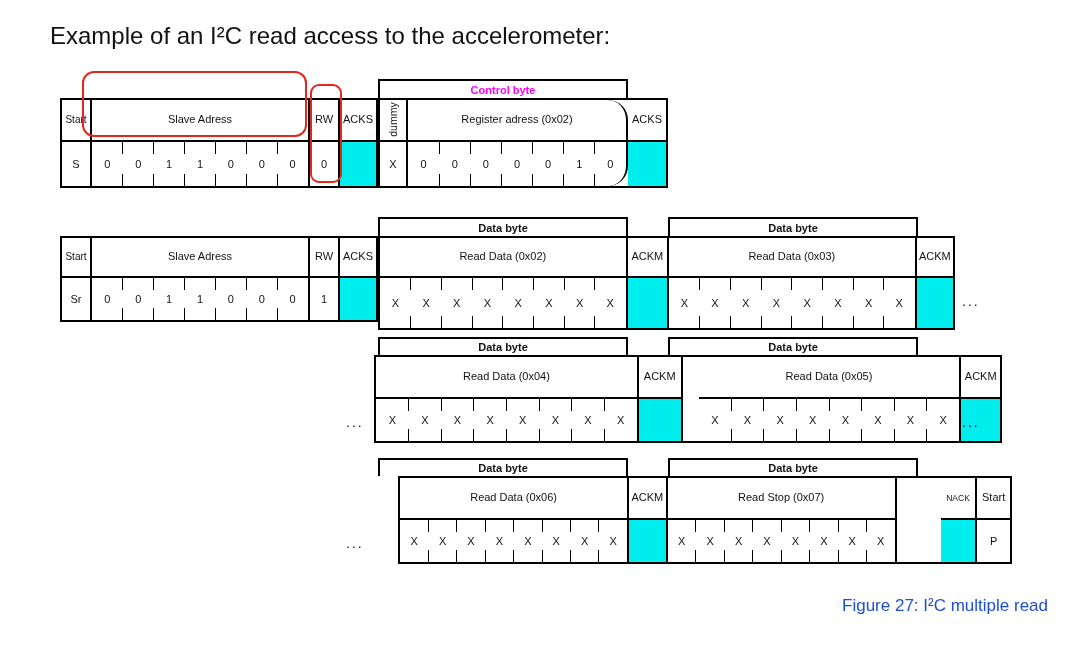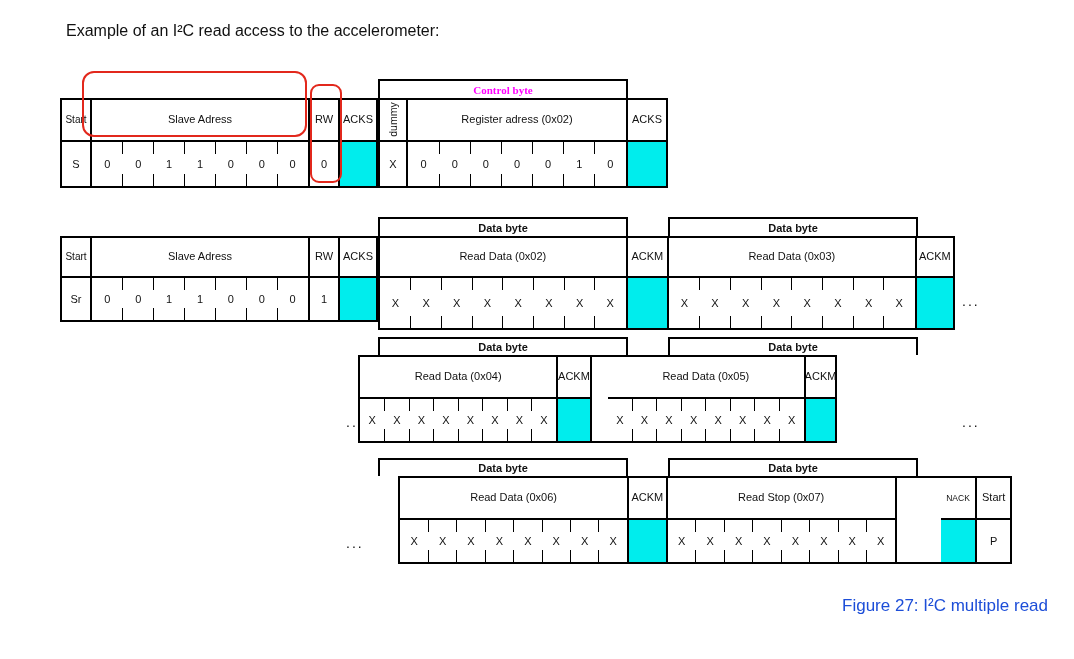--- a/index.html
+++ b/index.html
@@ -1,19 +1,19 @@
 <!DOCTYPE html>
 <html><head>
 <meta charset="utf-8">
 <style>
   html,body{margin:0;padding:0;background:#fff;}
   body{font-family:"Liberation Sans","DejaVu Sans",sans-serif;color:#111;}
   #page{position:relative;width:1074px;height:659px;background:#fff;overflow:hidden;}
 
-  .title{position:absolute;left:66px;top:22px;font-size:16px;color:#111;}
+  .title{position:absolute;left:50px;top:22px;font-size:24px;color:#111;}
   .caption{position:absolute;left:0;top:596px;width:1048px;text-align:right;font-size:17px;color:#1d4ed8;}
 
   
   .super{position:absolute;box-sizing:border-box;border:2px solid #000;border-bottom:none;
          display:flex;align-items:center;justify-content:center;
          font-size:11px;font-weight:bold;background:#fff;}
   .super.magenta{color:#f0f;}
 
   
   .tbl{position:absolute;box-sizing:border-box;border:2px solid #000;display:flex;background:#fff;}
@@ -44,21 +44,21 @@
 
   .dots{position:absolute;font-size:14px;letter-spacing:2px;color:#111;}
 </style>
 </head>
 <body>
 
 <div id="page">
 
   <div class="title">Example of an I²C read access to the accelerometer:</div>
 
-  <div class="super magenta" style="left:378px;top:79px;width:250px;height:19px;font-family:Liberation Serif, serif;">
+  <div class="super magenta" style="left:378px;top:79px;width:250px;height:19px;">
     <span>Control byte</span>
   </div>
 
   <div class="tbl hh44" style="left:60px;top:98px;width:318px;height:90px;">
     <div class="col start-col" style="flex:0 0 30px;">
       <div class="h">Start</div>
       <div class="v">S</div>
     </div>
     <div class="col" style="flex:1 1 222px;">
       <div class="h">Slave Adress</div>
@@ -82,21 +82,21 @@
     </div>
   </div>
 
   <div class="tbl hh44" style="left:378px;top:98px;width:290px;height:90px;">
     <div class="col vert" style="flex:0 0 28px;">
       <div class="h">
         <span>dummy</span>
       </div>
       <div class="v">X</div>
     </div>
-    <div class="col" style="flex:1 1 218px;">
+    <div class="col" style="flex:1 1 218px;border-radius:20px;">
       <div class="h">Register adress (0x02)</div>
       <div class="v bits">
           <div class="bit">0</div>
           <div class="bit tick">0</div>
           <div class="bit tick">0</div>
           <div class="bit tick">0</div>
           <div class="bit tick">0</div>
           <div class="bit tick">1</div>
           <div class="bit tick">0</div>
         </div>
@@ -185,21 +185,21 @@
 
   <div class="super" style="left:378px;top:337px;width:250px;height:18px;">
     <span>Data byte</span>
   </div>
   <div class="super" style="left:668px;top:337px;width:250px;height:18px;">
     <span>Data byte</span>
   </div>
 
   <div class="dots" style="left:346px;top:414px;">...</div>
 
-  <div class="tbl hh44" style="left:358px;top:355px;width:479px;height:88px;justify-content:space-between;">
+  <div class="tbl hh44" style="left:374px;top:355px;width:628px;height:88px;justify-content:space-between;">
     <div class="col" style="flex:250 1 0;">
       <div class="h">Read Data (0x04)</div>
       <div class="v bits">
           <div class="bit">X</div>
           <div class="bit tick">X</div>
           <div class="bit tick">X</div>
           <div class="bit tick">X</div>
           <div class="bit tick">X</div>
           <div class="bit tick">X</div>
           <div class="bit tick">X</div>

